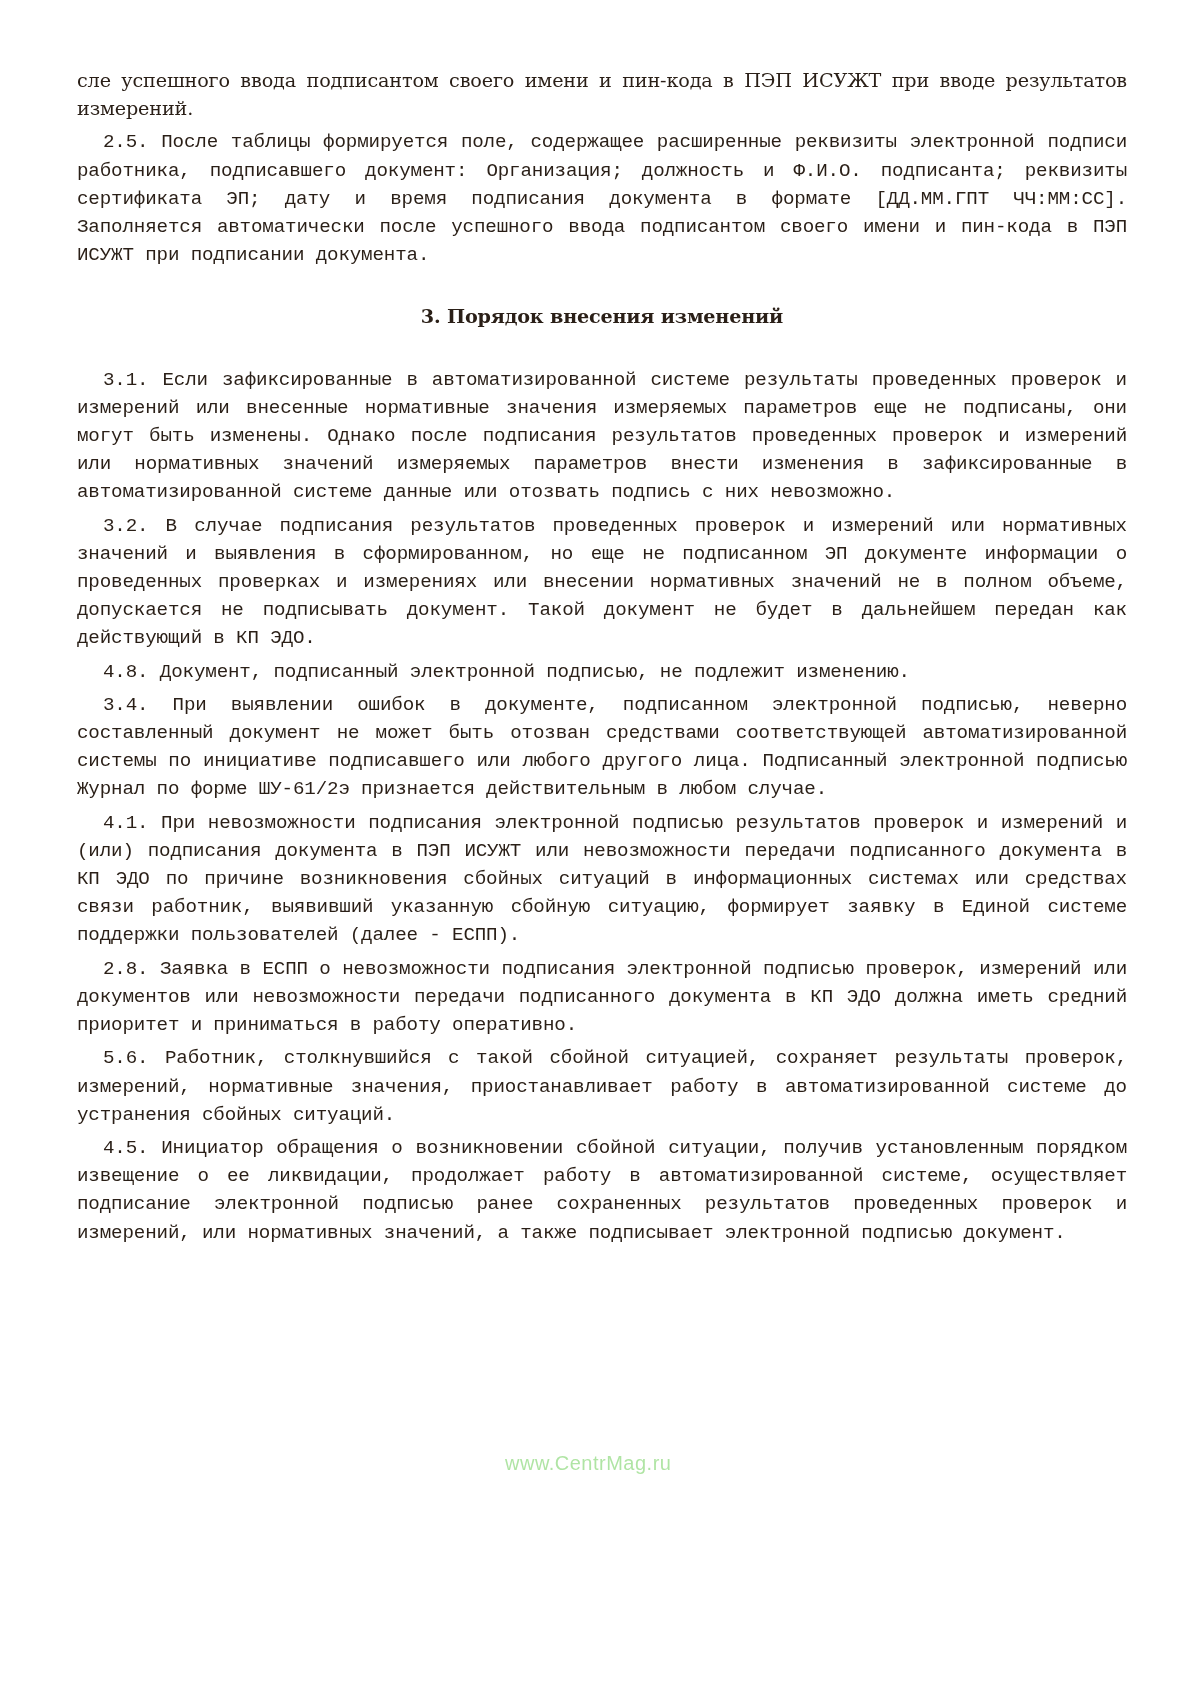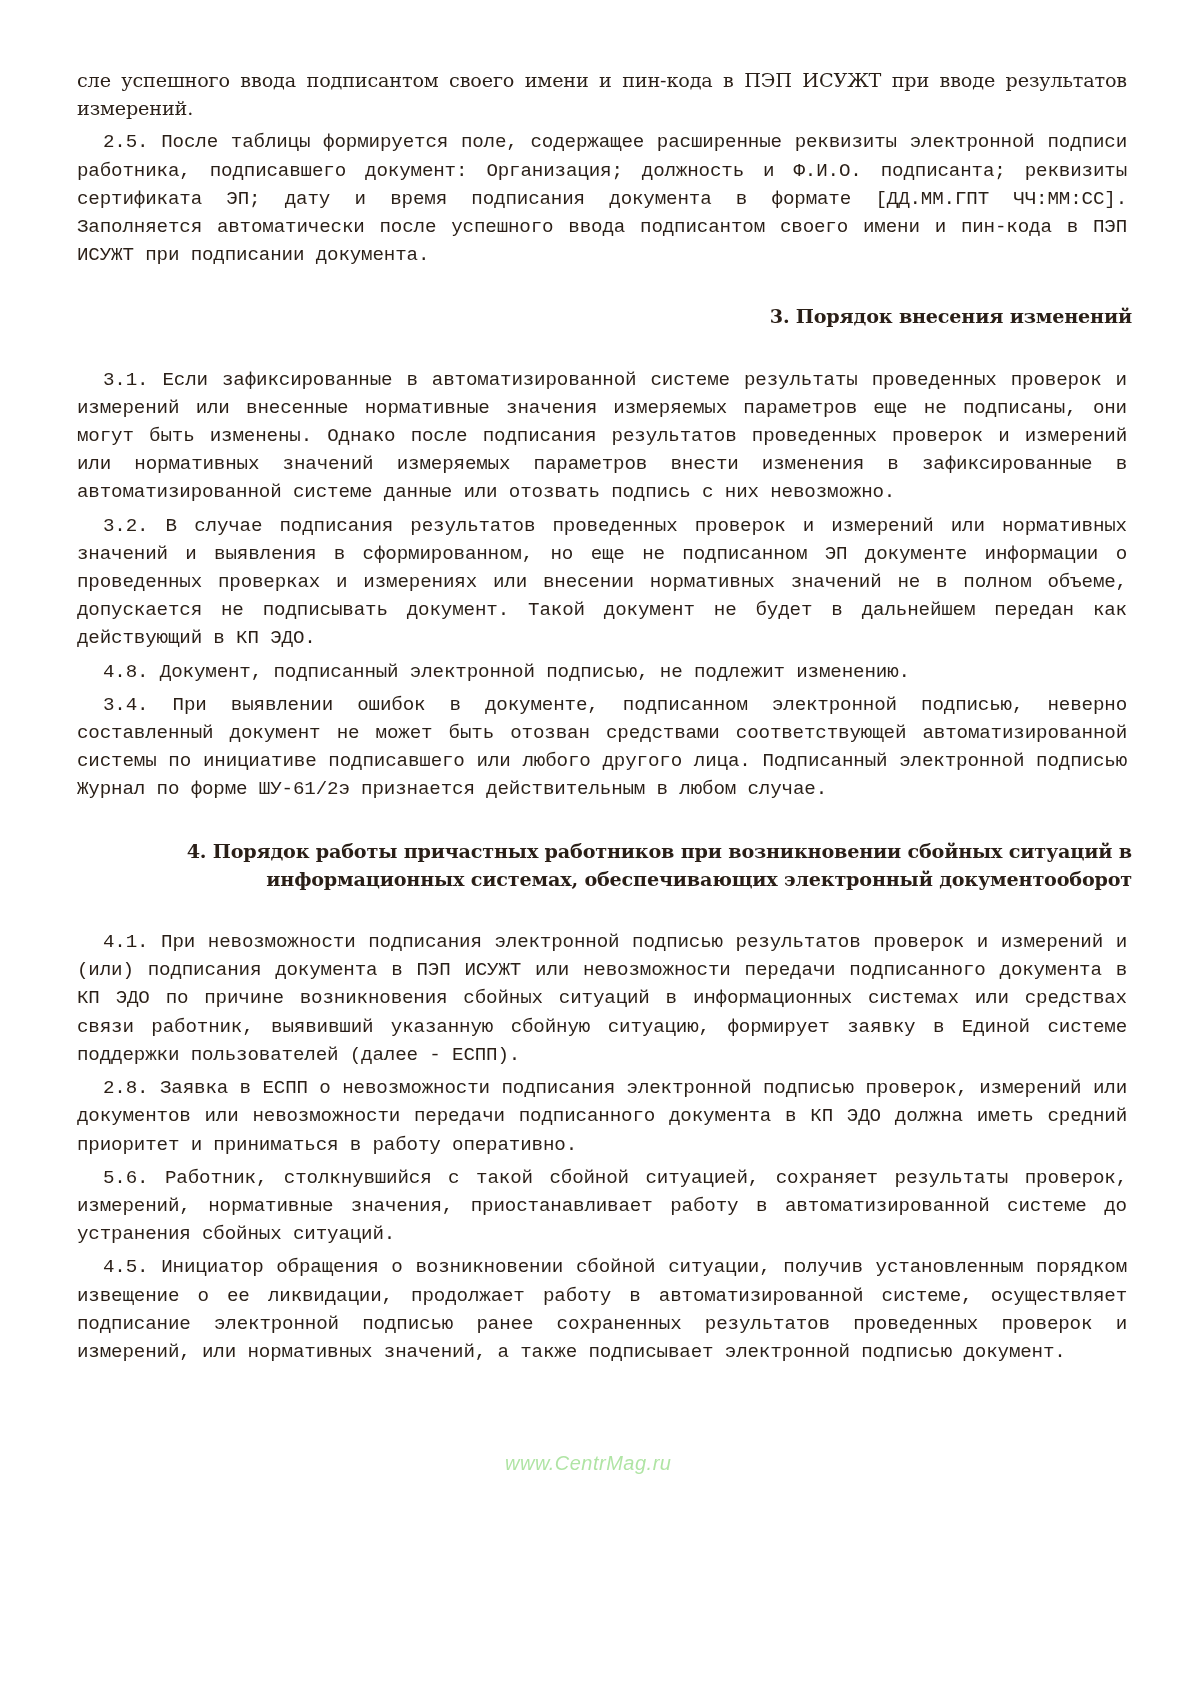--- a/index.html
+++ b/index.html
@@ -28,40 +28,39 @@
       margin: 5px;
       letter-spacing: -0.15px;
       word-spacing: 0px;
     }
     .p.indent {
       text-indent: 26px;
       font-family: Liberation Mono, monospace;
     }
     .heading {
       font-weight: bold;
-      text-align: right;
+      text-align: center;
       font-size: 19.2px;
       line-height: 28.2px;
       margin: 0;
       letter-spacing: -0.2px;
     }
     .h3 {
       margin-top: 34px;
       margin-bottom: 34px;
     }
     .h4 {
       margin-top: 34px;
       margin-bottom: 34px;
     }
     .watermark {
       position: absolute;
       left: 505px;
       top: 1452px;
       font-family: "Liberation Sans", sans-serif;
-      font-style: italic;
       font-size: 20px;
       color: #6fcf5a;
       opacity: 0.55;
       letter-spacing: 0.5px;
       pointer-events: none;
     }
   </style>
 </head>
 <body>
 
@@ -70,24 +69,20 @@
   <p class="p">сле успешного ввода подписантом своего имени и пин-кода в ПЭП ИСУЖТ при вводе результатов измерений.</p>
   <p class="p indent">2.5. После таблицы формируется поле, содержащее расширенные реквизиты электронной подписи работника, подписавшего документ: Организация; должность и Ф.И.О. подписанта; реквизиты сертификата ЭП; дату и время подписания документа в формате [ДД.ММ.ГПТ ЧЧ:ММ:СС]. Заполняется автоматически после успешного ввода подписантом своего имени и пин-кода в ПЭП ИСУЖТ при подписании документа.</p>
 
   <h3 class="heading h3">3. Порядок внесения изменений</h3>
 
   <p class="p indent">3.1. Если зафиксированные в автоматизированной системе результаты проведенных проверок и измерений или внесенные нормативные значения измеряемых параметров еще не подписаны, они могут быть изменены. Однако после подписания результатов проведенных проверок и измерений или нормативных значений измеряемых параметров внести изменения в зафиксированные в автоматизированной системе данные или отозвать подпись с них невозможно.</p>
   <p class="p indent">3.2. В случае подписания результатов проведенных проверок и измерений или нормативных значений и выявления в сформированном, но еще не подписанном ЭП документе информации о проведенных проверках и измерениях или внесении нормативных значений не в полном объеме, допускается не подписывать документ. Такой документ не будет в дальнейшем передан как действующий в КП ЭДО.</p>
   <p class="p indent">4.8. Документ, подписанный электронной подписью, не подлежит изменению.</p>
   <p class="p indent">3.4. При выявлении ошибок в документе, подписанном электронной подписью, неверно составленный документ не может быть отозван средствами соответствующей автоматизированной системы по инициативе подписавшего или любого другого лица. Подписанный электронной подписью Журнал по форме ШУ-61/2э признается действительным в любом случае.</p>
 
-  <div class="heading h4">
-    <div>4. Порядок работы причастных работников при возникновении сбойных ситуаций в</div>
-    <div>информационных системах, обеспечивающих электронный документооборот</div>
-  </div>
 
   <p class="p indent">4.1. При невозможности подписания электронной подписью результатов проверок и измерений и (или) подписания документа в ПЭП ИСУЖТ или невозможности передачи подписанного документа в КП ЭДО по причине возникновения сбойных ситуаций в информационных системах или средствах связи работник, выявивший указанную сбойную ситуацию, формирует заявку в Единой системе поддержки пользователей (далее - ЕСПП).</p>
   <p class="p indent">2.8. Заявка в ЕСПП о невозможности подписания электронной подписью проверок, измерений или документов или невозможности передачи подписанного документа в КП ЭДО должна иметь средний приоритет и приниматься в работу оперативно.</p>
   <p class="p indent">5.6. Работник, столкнувшийся с такой сбойной ситуацией, сохраняет результаты проверок, измерений, нормативные значения, приостанавливает работу в автоматизированной системе до устранения сбойных ситуаций.</p>
   <p class="p indent">4.5. Инициатор обращения о возникновении сбойной ситуации, получив установленным порядком извещение о ее ликвидации, продолжает работу в автоматизированной системе, осуществляет подписание электронной подписью ранее сохраненных результатов проведенных проверок и измерений, или нормативных значений, а также подписывает электронной подписью документ.</p>
 
 </div>
 
 <div class="watermark">www.CentrMag.ru</div>
 

